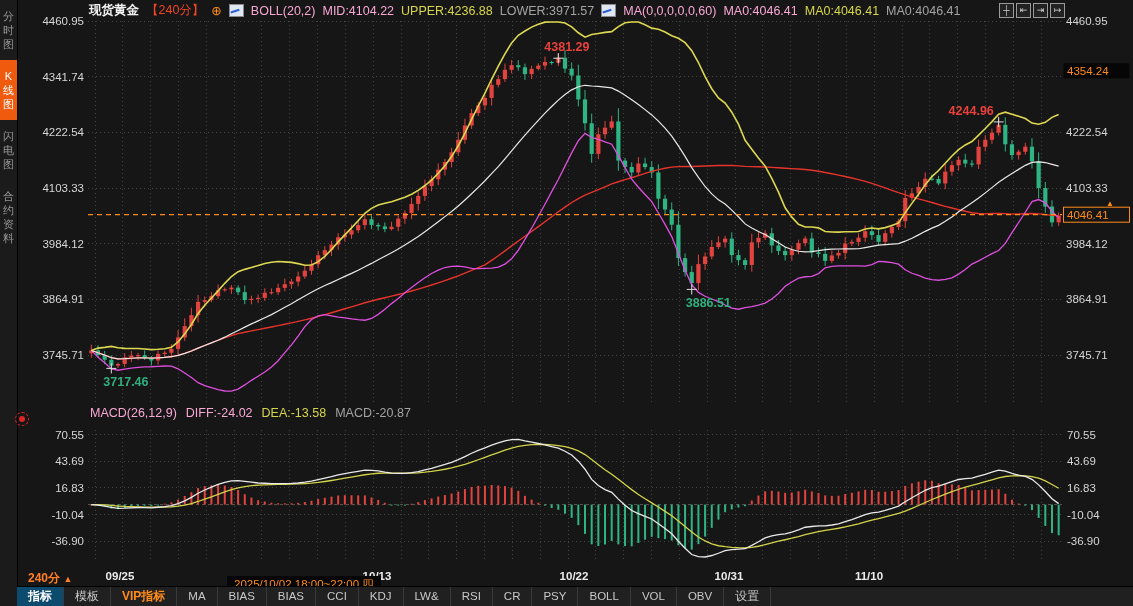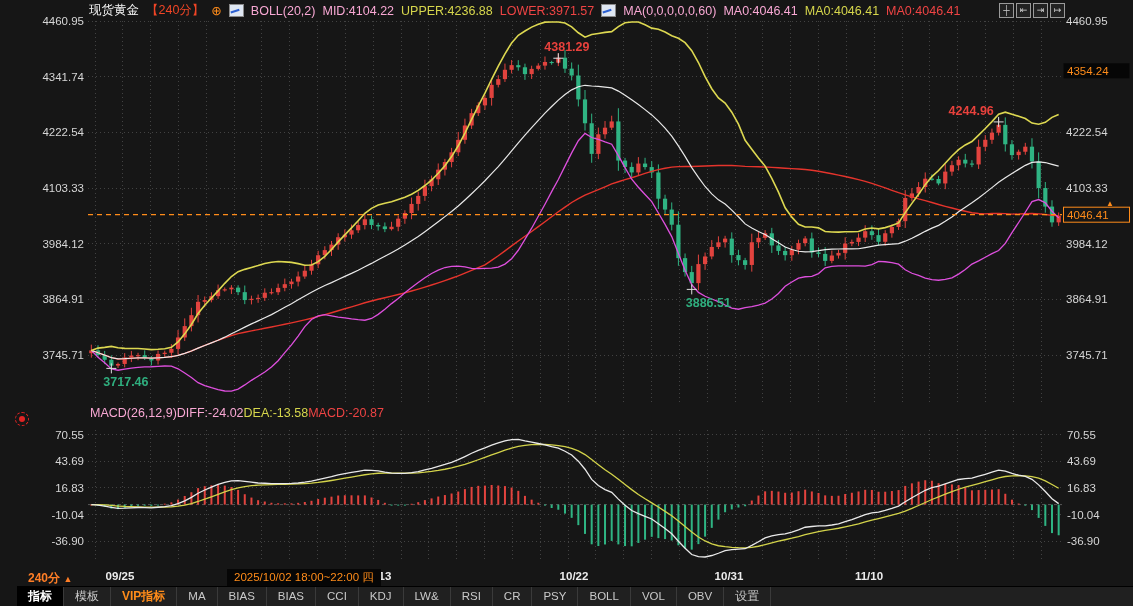--- a/index.html
+++ b/index.html
@@ -11,43 +11,43 @@
            border-right:1px solid #000;z-index:3;}
   .side-item{width:17px;text-align:center;font-size:11px;line-height:14px;color:#979797;
              padding:9px 0;word-break:break-all;cursor:pointer;}
   .side-item.active{background:#ef5a0e;color:#fff;}
   .hot-icon{position:absolute;left:15px;top:412px;width:12px;height:12px;border:1px dashed #e02424;
             border-radius:50%;z-index:3;}
   .hot-icon::after{content:"";position:absolute;left:3px;top:3px;width:6px;height:6px;background:#e02424;border-radius:50%;}
   
   .header{position:absolute;left:89px;top:2px;height:17px;display:flex;align-items:center;gap:7px;
           font-size:12.5px;z-index:3;white-space:nowrap;}
-  .w{color:#f9a8d4;} .sym{color:#f2f2f2;font-weight:normal;} .per{color:#f04526;}
-  .yl{color:#d6d64c;} .mg{color:#ef4444;} .org{color:#ff8c1a;}
+  .w{color:#f9a8d4;} .sym{color:#f2f2f2;font-weight:bold;} .per{color:#f04526;}
+  .yl{color:#d6d64c;} .mg{color:#a3a3a3;} .org{color:#ff8c1a;}
   .mini-chart-icon{display:inline-block;width:13px;height:11px;background:#dfe7f2;border:1px solid #8a8a8a;position:relative;}
   .mini-chart-icon::after{content:"";position:absolute;left:1px;top:5px;width:9px;height:3px;
           border-top:2px solid #2b5fd0;transform:rotate(-18deg);}
   .win-icons{position:absolute;left:999px;top:3px;display:flex;gap:2px;z-index:3;}
   .win-icon{width:13px;height:13px;border:1px solid #9a9a9a;color:#cfcfcf;font-size:9px;line-height:12px;
             text-align:center;background:#222;cursor:pointer;}
   
-  .macd-header{position:absolute;left:90px;top:406px;display:flex;font-size:12.5px;z-index:3;white-space:nowrap;}
+  .macd-header{position:absolute;left:90px;top:406px;display:flex;gap:9px;font-size:12.5px;z-index:3;white-space:nowrap;}
   
   .xaxis-row{position:absolute;left:17px;top:568px;right:0;height:19px;z-index:3;}
   .period-chip{position:absolute;left:11px;top:2px;color:#ff7e26;font-size:12px;font-weight:bold;cursor:pointer;}
   .period-chip .arr{font-size:9px;}
   .xtick{position:absolute;transform:translateX(-50%);top:2px;color:#ececec;font-weight:bold;font-size:11.5px;}
-  .date-tooltip{position:absolute;left:210px;top:1px;background:#060606;color:#ff8c1a;font-size:11.5px;
+  .date-tooltip{position:absolute;left:210px;top:8px;background:#060606;color:#ff8c1a;font-size:11.5px;
                 padding:1px 7px;white-space:nowrap;z-index:4;}
   
   .toolbar{position:absolute;left:17px;bottom:0;right:0;height:19px;background:#202020;border-top:1px solid #000;
            display:flex;align-items:stretch;z-index:3;}
   .tab{padding:0 11px;font-size:12px;line-height:19px;color:#c9c9c9;border-right:1px solid #3a3a3a;cursor:pointer;white-space:nowrap;}
   .tab.en{font-size:11.5px;}
-  .tab.active{background:#000000;color:#fff;font-weight:bold;}
+  .tab.active{background:#0c4a6e;color:#fff;font-weight:bold;}
   .tab.vip{color:#ff8c1a;font-weight:bold;}
   .watermark{position:absolute;left:999px;top:551px;font-size:31px;color:#ededed;letter-spacing:1px;z-index:5;}
   #chart-svg{position:absolute;left:0;top:0;z-index:1;}
 </style>
 </head>
 <body>
 
 <div class="app">
 
   <svg id="chart-svg" width="1133" height="606">
@@ -628,20 +628,26 @@
         <text x="948.6232876712328" y="114.9204747219885" fill="#e8413c" font-size="12.5" font-weight="bold">4244.96</text>
         <line x1="686.7465753424657" y1="289.40482197925405" x2="696.7465753424657" y2="289.40482197925405" stroke="#ddd" stroke-width="1"></line>
         <line x1="691.7465753424657" y1="284.40482197925405" x2="691.7465753424657" y2="294.40482197925405" stroke="#ddd" stroke-width="1"></line>
         <text x="685.7465753424657" y="307.40482197925405" fill="#2fae7e" font-size="12.5" font-weight="bold">3886.51</text>
         <line x1="106.34931506849315" y1="368.39276703111847" x2="116.34931506849315" y2="368.39276703111847" stroke="#ddd" stroke-width="1"></line>
         <line x1="111.34931506849315" y1="363.39276703111847" x2="111.34931506849315" y2="373.39276703111847" stroke="#ddd" stroke-width="1"></line>
         <text x="103.34931506849315" y="386.39276703111847" fill="#2fae7e" font-size="12.5" font-weight="bold">3717.46</text>
       </g>
     </svg>
 
+  <div class="sidebar">
+    <div class="side-item">分时图</div>
+    <div class="side-item active">K线图</div>
+    <div class="side-item">闪电图</div>
+    <div class="side-item">合约资料</div>
+  </div>
   <div class="hot-icon"></div>
 
   <div class="header">
     <span class="sym">现货黄金</span>
     <span class="per">【240分】</span>
     <span class="org">⊕</span>
     <span class="mini-chart-icon"></span>
     <span class="w">BOLL(20,2)</span>
     <span class="w">MID:4104.22</span>
     <span class="yl">UPPER:4236.88</span>

